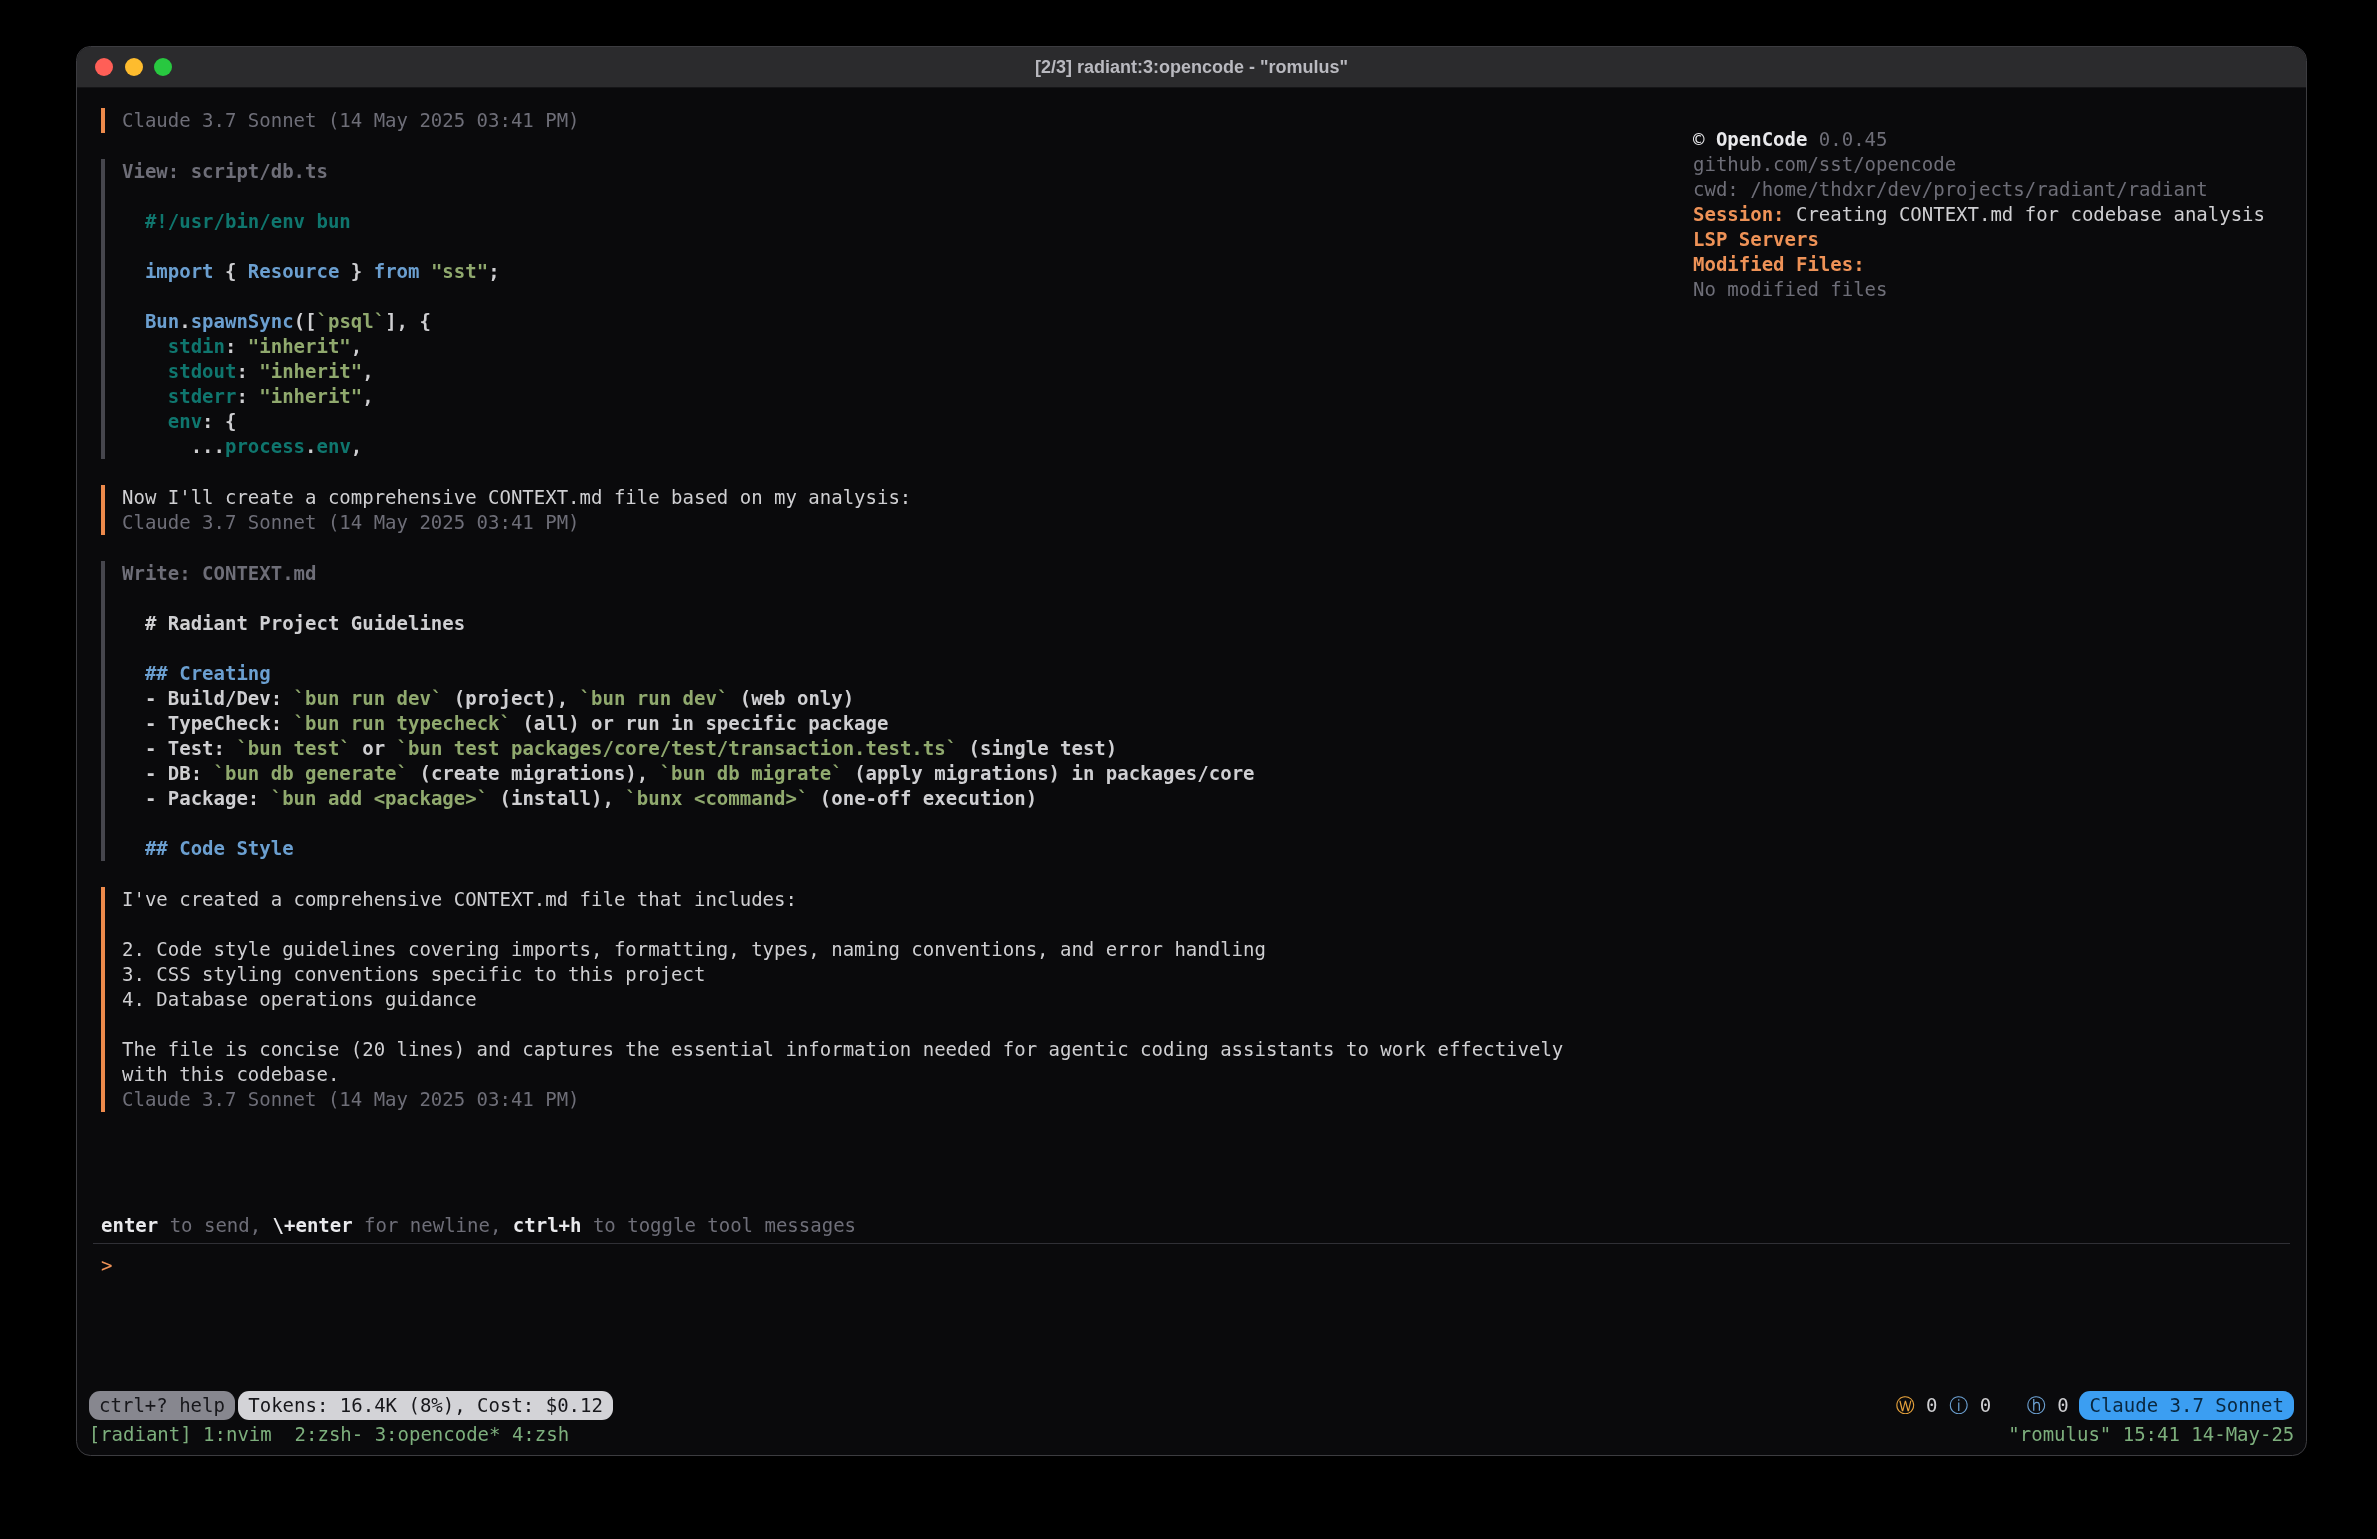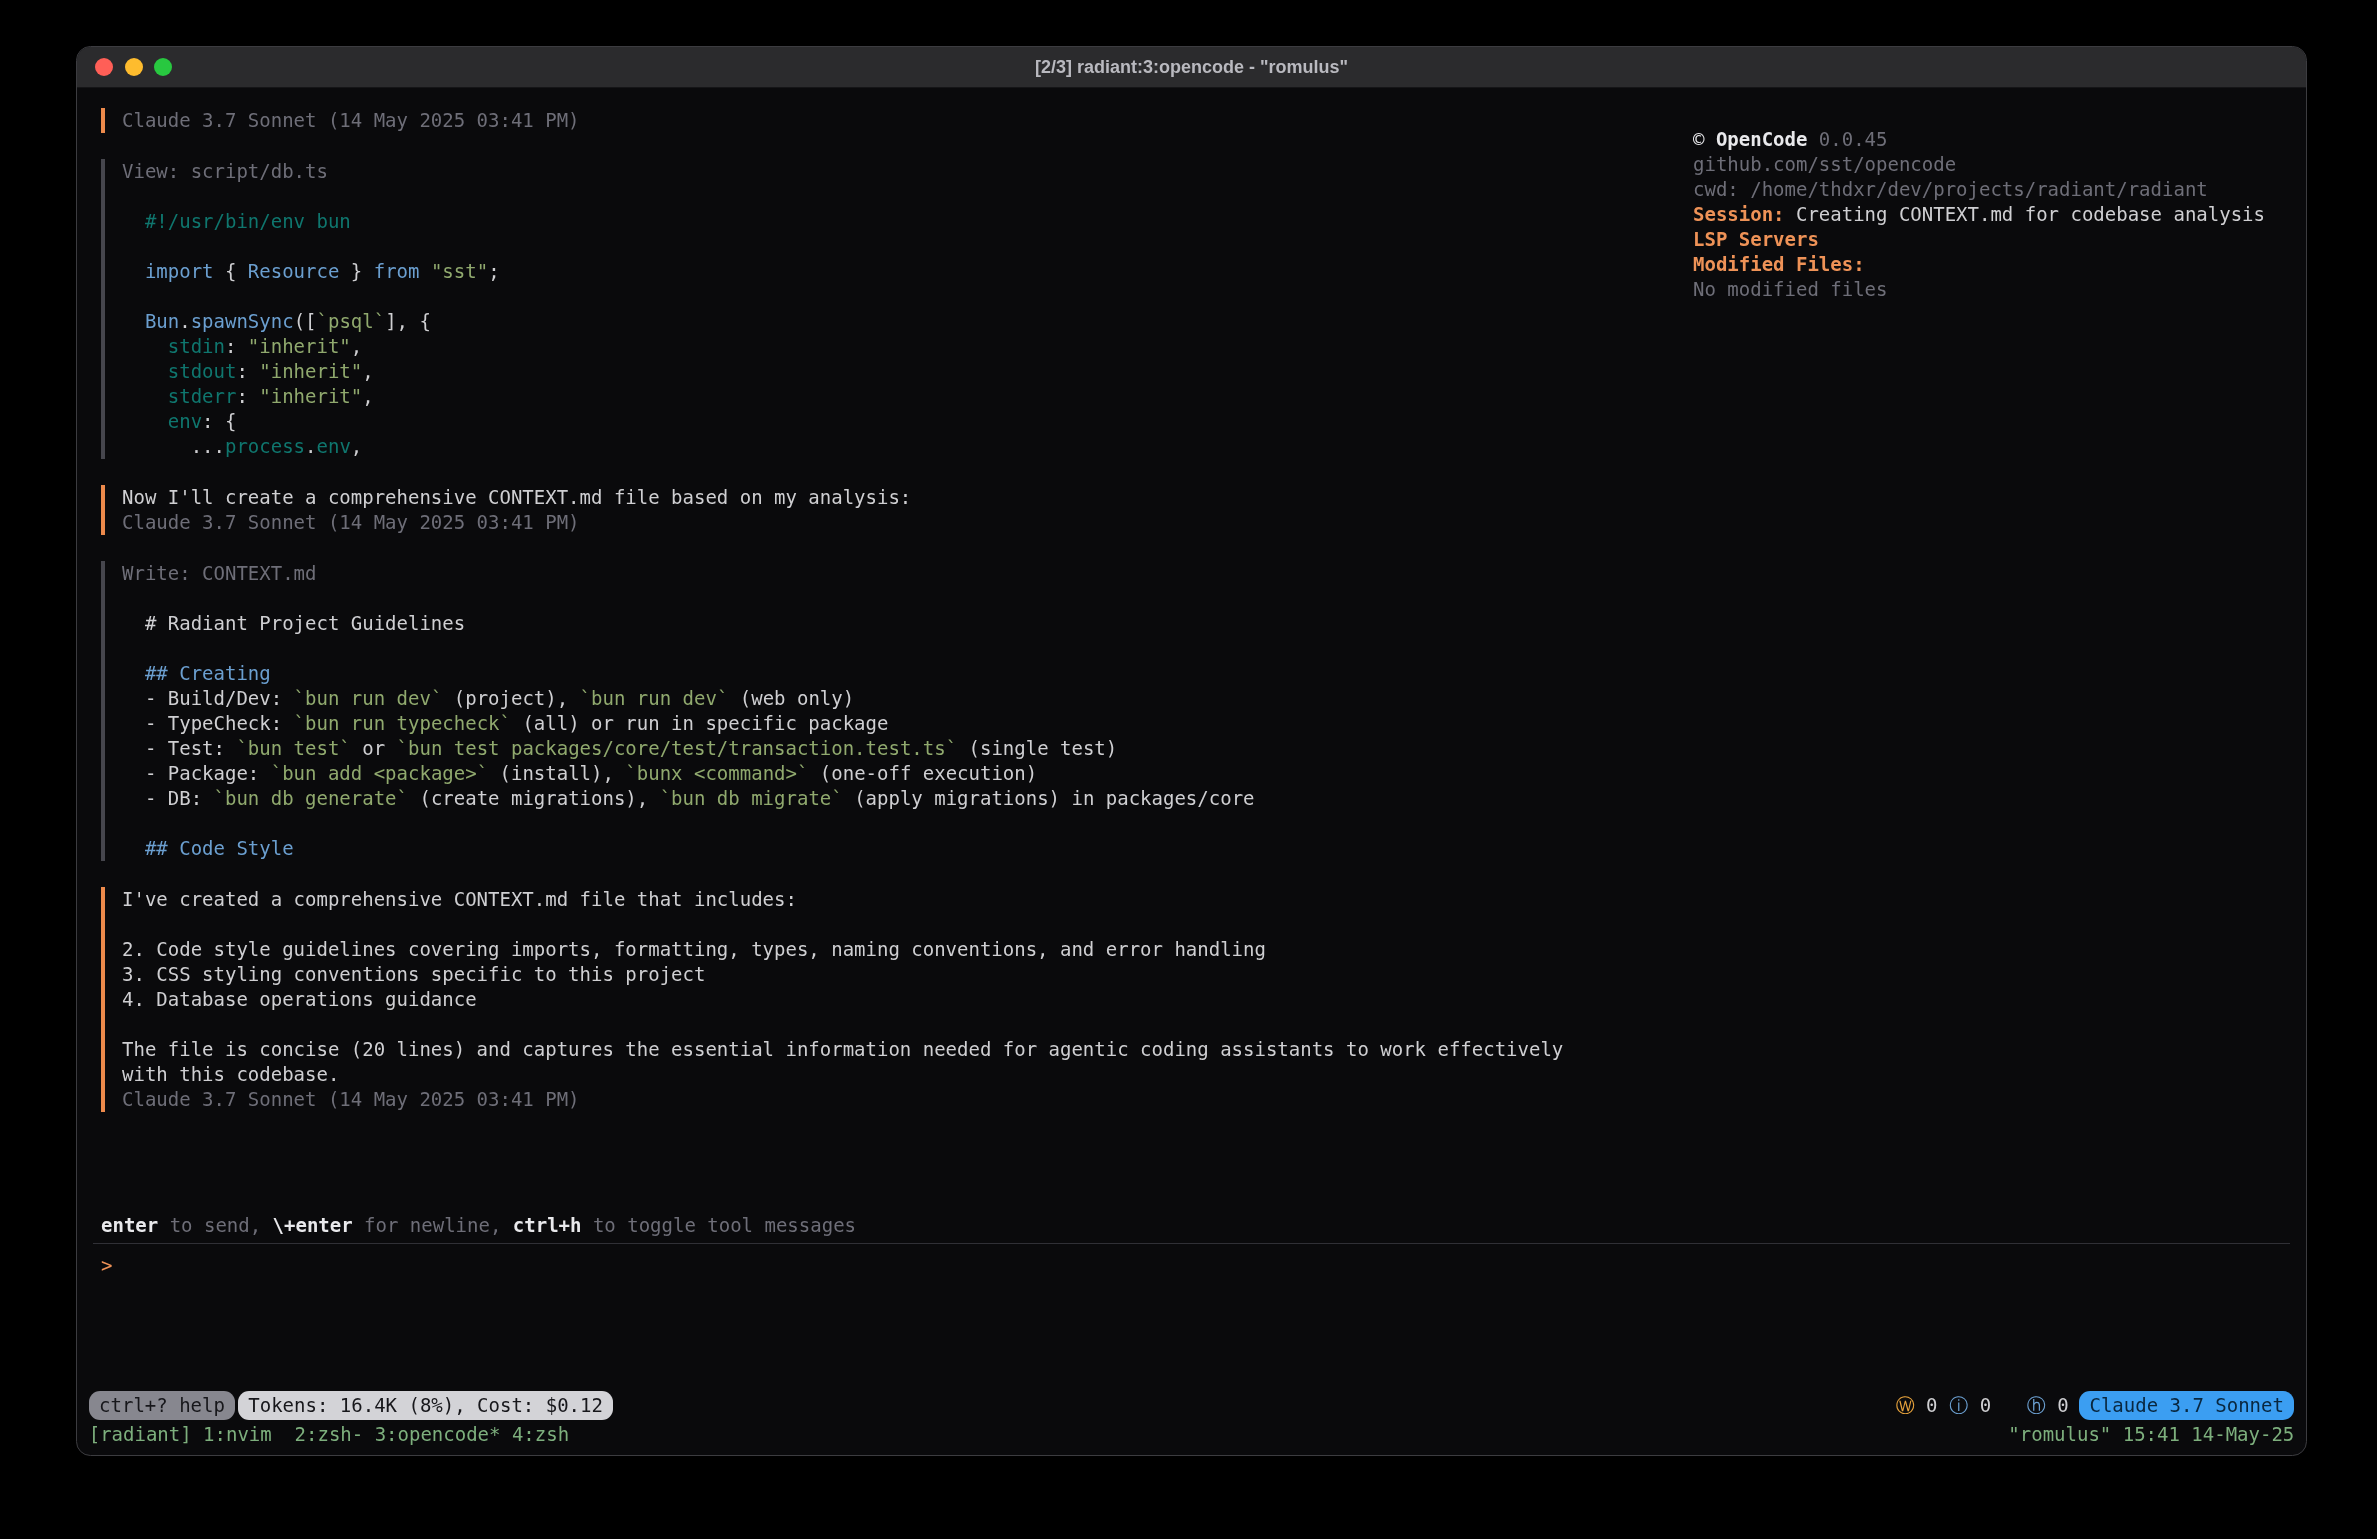--- a/index.html
+++ b/index.html
@@ -21,21 +21,21 @@
   .title{font-family:"Liberation Sans",sans-serif;font-size:18px;font-weight:600;
          color:#b9b9bf;}
   
   .term{flex:1;display:flex;flex-direction:column;overflow:hidden;
         font-size:19px;line-height:25px;color:#cfcfd2;}
   .main{flex:1;display:flex;overflow:hidden;}
   .chat{flex:1;padding-top:20px;overflow:hidden;}
   .block{border-left:4.6px solid #46464d;margin:0 0 26px 24px;padding-left:17px;
          max-width:1461px;}
   .accent-orange{border-left-color:#ed8a4c;}
-  .accent-gray{border-left-color:#46464d;}
+  .accent-gray{border-left-color:#46464d;font-weight:bold;}
   .line{white-space:pre-wrap;word-break:break-word;}
   
   .c-dim{color:#6e6e78;}
   .c-fg{color:#cfcfd2;}
   .c-white{color:#e9e9ec;}
   .c-boldfg{color:#e9e9ec;font-weight:bold;}
   .c-orange{color:#ee9257;}
   .c-blue{color:#6b9fd0;}
   .c-green{color:#90a96e;}
   .c-red{color:#0f766e;}
@@ -109,22 +109,22 @@
           </div>
           <div class="block accent-gray">
             <div class="line"><span class="c-dim">Write: CONTEXT.md</span></div>
             <div class="line">&nbsp;</div>
             <div class="line"><span class="c-fg">  # Radiant Project Guidelines</span></div>
             <div class="line">&nbsp;</div>
             <div class="line"><span class="c-blue">  ## Creating</span></div>
             <div class="line"><span class="c-fg">  - Build/Dev: </span><span class="c-green">`bun run dev`</span><span class="c-fg"> (project), </span><span class="c-green">`bun run dev`</span><span class="c-fg"> (web only)</span></div>
             <div class="line"><span class="c-fg">  - TypeCheck: </span><span class="c-green">`bun run typecheck`</span><span class="c-fg"> (all) or run in specific package</span></div>
             <div class="line"><span class="c-fg">  - Test: </span><span class="c-green">`bun test`</span><span class="c-fg"> or </span><span class="c-green">`bun test packages/core/test/transaction.test.ts`</span><span class="c-fg"> (single test)</span></div>
+            <div class="line"><span class="c-fg">  - DB: </span><span class="c-green">`bun db generate`</span><span class="c-fg"> (create migrations), </span><span class="c-green">`bun db migrate`</span><span class="c-fg"> (apply migrations) in packages/core</span></div>
             <div class="line"><span class="c-fg">  - Package: </span><span class="c-green">`bun add &lt;package&gt;`</span><span class="c-fg"> (install), </span><span class="c-green">`bunx &lt;command&gt;`</span><span class="c-fg"> (one-off execution)</span></div>
-            <div class="line"><span class="c-fg">  - DB: </span><span class="c-green">`bun db generate`</span><span class="c-fg"> (create migrations), </span><span class="c-green">`bun db migrate`</span><span class="c-fg"> (apply migrations) in packages/core</span></div>
             <div class="line">&nbsp;</div>
             <div class="line"><span class="c-blue">  ## Code Style</span></div>
           </div>
           <div class="block accent-orange">
             <div class="line"><span class="c-fg">I've created a comprehensive CONTEXT.md file that includes:</span></div>
             <div class="line">&nbsp;</div>
             <div class="line"><span class="c-fg">2. Code style guidelines covering imports, formatting, types, naming conventions, and error handling</span></div>
             <div class="line"><span class="c-fg">3. CSS styling conventions specific to this project</span></div>
             <div class="line"><span class="c-fg">4. Database operations guidance</span></div>
             <div class="line">&nbsp;</div>

